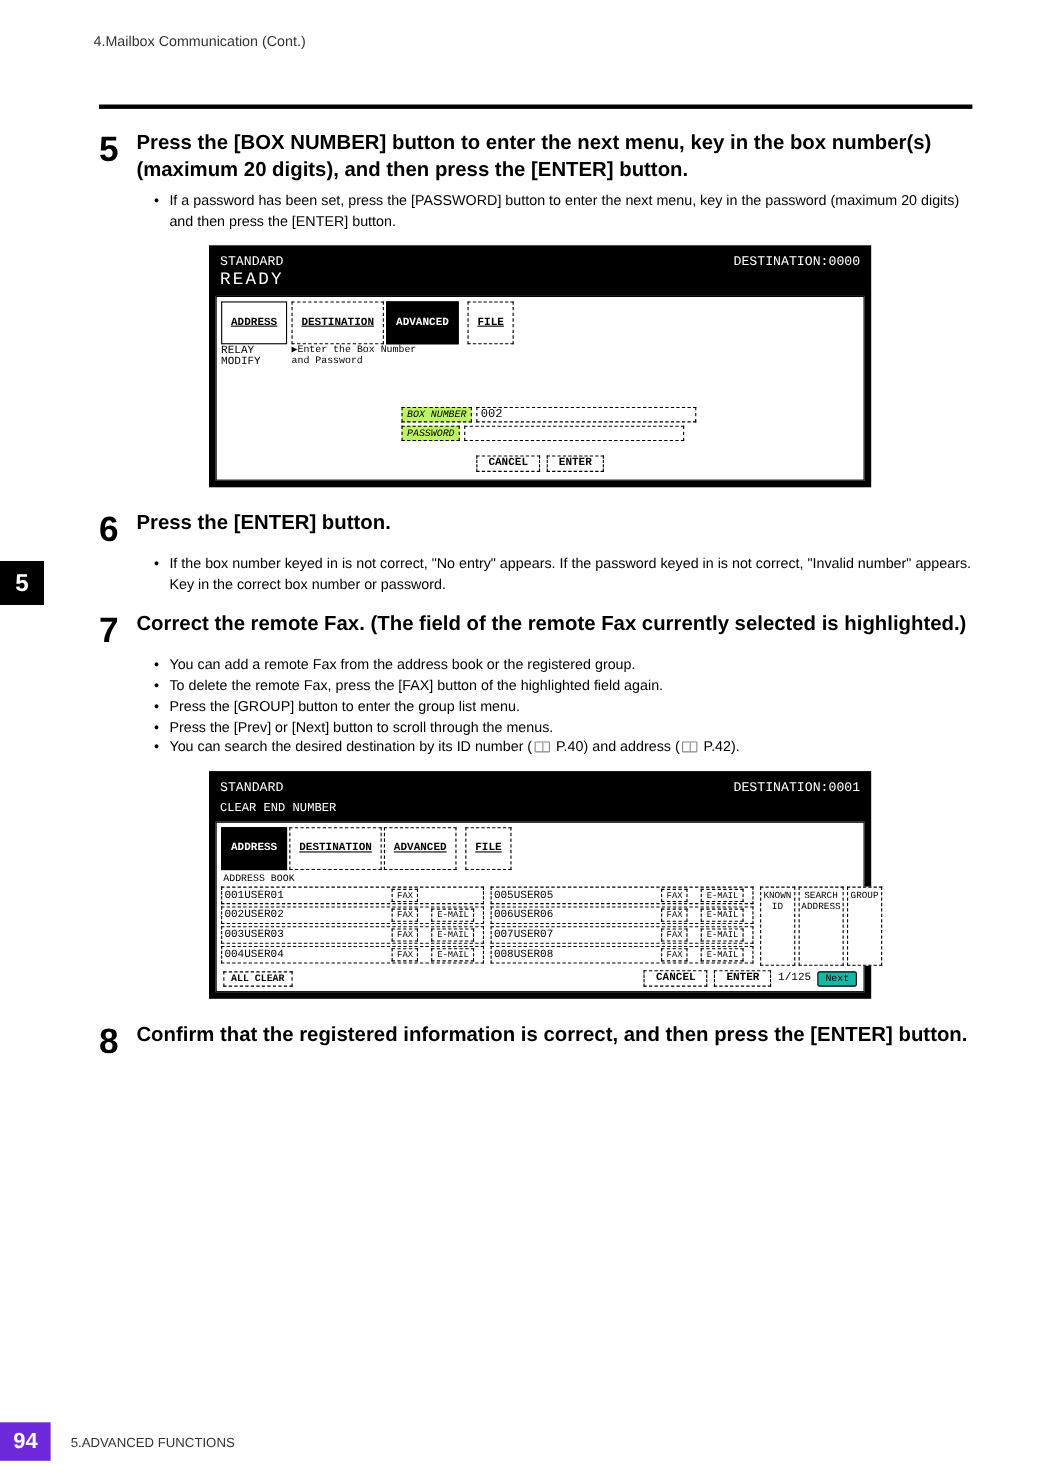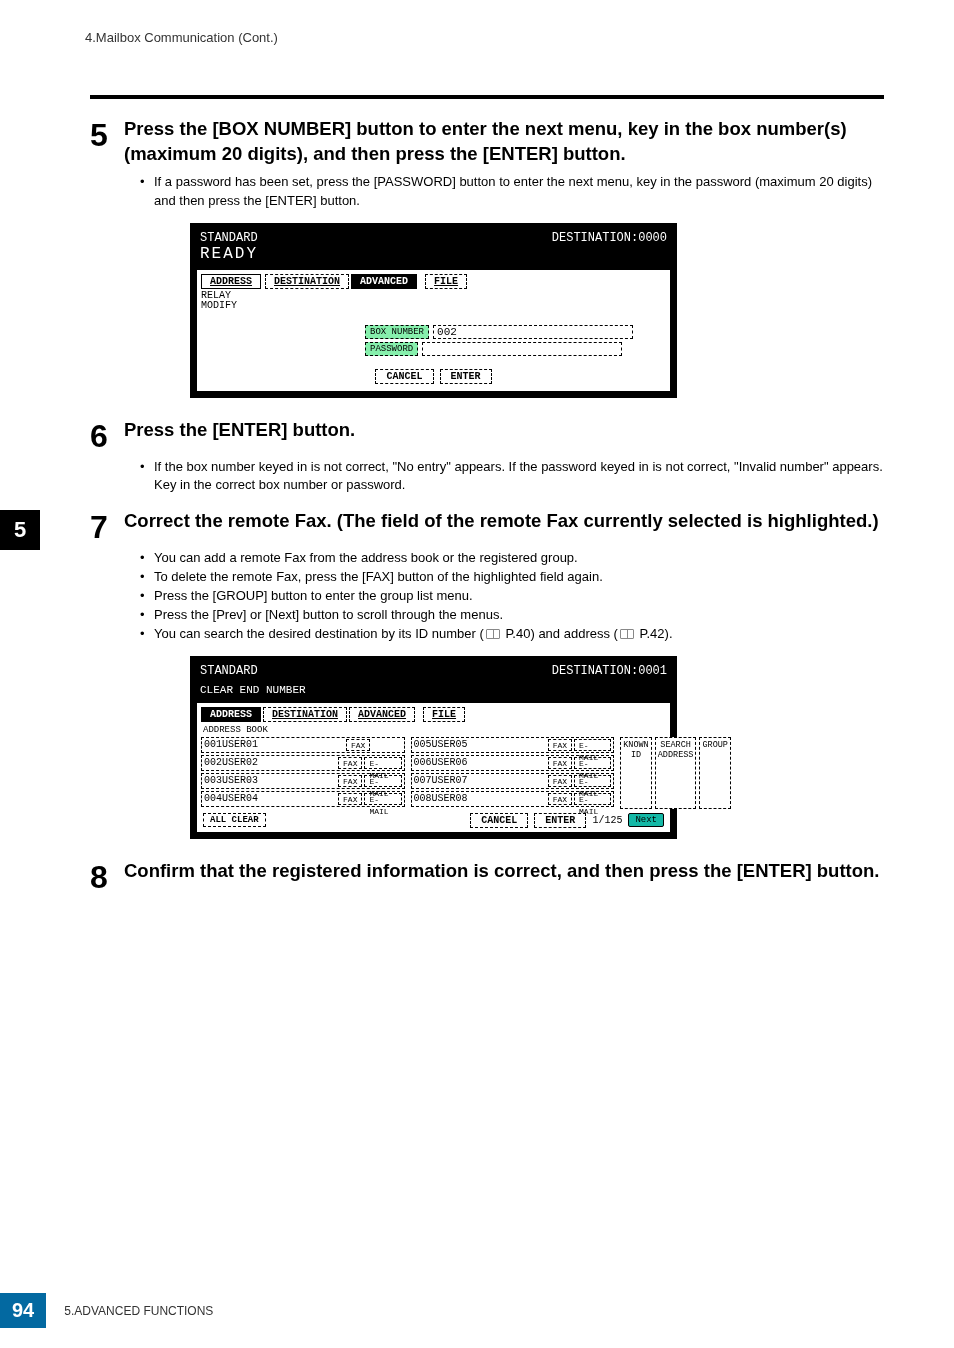--- a/index.html
+++ b/index.html
@@ -86,21 +86,21 @@
     color: #fff;
     font-size: 22px;
     font-weight: bold;
     display: flex;
     align-items: center;
     justify-content: center;
   }
 
   .screenshot {
     margin: 8px 0 20px 150px;
-    width: 487px;
+    width: 602px;
     background: #000;
     padding: 6px;
     font-family: "Courier New", monospace;
   }
   .ss-hdr {
     color: #fff;
     font-size: 12px;
     padding: 2px 4px 6px 4px;
     display: flex;
     justify-content: space-between;
@@ -110,21 +110,21 @@
   .ss-sub { color:#fff; font-size:11px; padding:0 4px 6px 4px; }
   .ss-body {
     background: #fff;
     border: 1px solid #000;
     padding: 4px;
     font-size: 10px;
   }
   .tab-row { display:flex; gap:2px; margin-bottom:3px; }
   .tab {
     border: 1px dashed #000;
-    padding: 1px 8px;
+    padding: 13px 8px;
     font-weight: bold;
     font-size: 10px;
     text-decoration: underline;
   }
   .tab.solid { border-style: solid; background:#fff; }
   .tab.blk { background:#000; color:#fff; text-decoration:none; border:1px solid #000;}
   .hint {
     font-size: 9px;
     margin: -2px 0 4px 70px;
     line-height: 1.1;
@@ -138,21 +138,22 @@
   .field-row {
     display:flex;
     align-items:center;
     gap:4px;
     margin: 3px 0 3px 100px;
   }
   .btn-sm {
     border:1px dashed #000;
     font-size:9px;
     padding:1px 4px;
-    background:#86efac;
+    background:#bef264;
+    font-style:italic;
   }
   .value-box {
     border:1px dashed #000;
     min-width:200px;
     height:14px;
     padding:0 3px;
     font-size:11px;
   }
   .btn-row {
     display:flex;
@@ -173,21 +174,21 @@
   .ss-body2 { background:#fff; border:1px solid #000; padding:4px; font-size:10px;}
   .cols {
     display:flex;
     gap:6px;
     margin-top:2px;
   }
   .col-list { flex:1; }
   .ent-row {
     display:flex;
     align-items:center;
-    gap:2px;
+    gap:12px;
     border:1px dashed #000;
     margin-bottom:2px;
     padding:0 2px;
     height:16px;
     font-size:10px;
   }
   .ent-row.sel .chip:first-of-type { background:#000; color:#fff; }
   .ent-id { width:140px; font-family:"Courier New",monospace;}
   .chip {
     border:1px dashed #000;
@@ -228,21 +229,21 @@
   }
 
   .footer {
     position:absolute;
     left:0; bottom:20px;
     display:flex;
     align-items:center;
     gap:18px;
   }
   .page-no {
-    background:#0369a1;
+    background:#6d28d9;
     color:#fff;
     font-size:20px;
     font-weight:bold;
     padding:6px 12px;
   }
   .footer-txt { font-size:12px; color:#333;}
 </style>
 </head>
 <body>
 
@@ -273,20 +274,22 @@
           <div class="tab solid">ADDRESS</div>
           <div class="side-label" style="white-space:pre-line;margin-top:2px;">RELAY
 MODIFY</div>
         </div>
         <div style="flex:1;">
           <div class="tab-row">
             <div class="tab">DESTINATION</div>
             <div class="tab blk">ADVANCED</div>
             <div class="tab" style="margin-left:6px;">FILE</div>
           </div>
+          <div class="hint" style="white-space:pre-line;margin-left:0;">▶Enter the Box Number
+and Password</div>
           <div style="height:30px;"></div>
           <div class="field-row">
             <div class="btn-sm">BOX NUMBER</div>
             <div class="value-box">002</div>
           </div>
           <div class="field-row">
             <div class="btn-sm">PASSWORD</div>
             <div class="value-box"></div>
           </div>
         </div>

